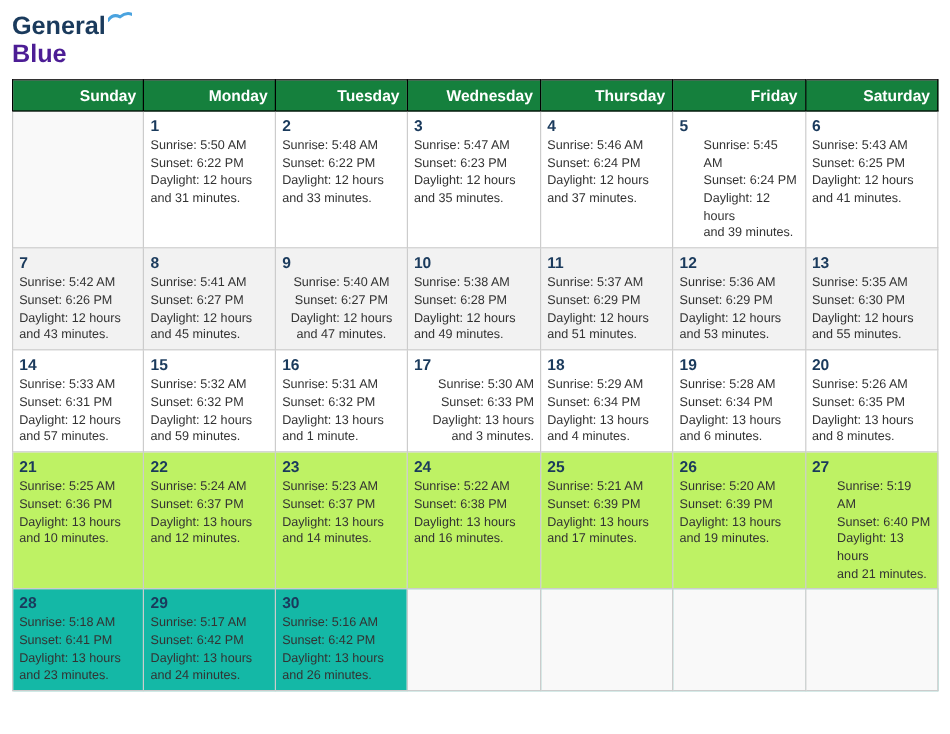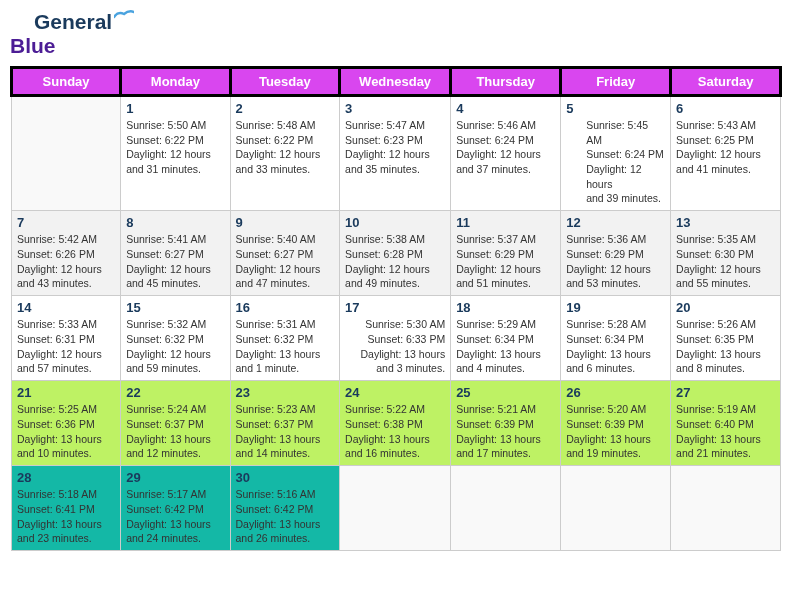--- a/index.html
+++ b/index.html
@@ -32,27 +32,27 @@
     .location {
       font-size: 16px;
       color: #1a3a5c;
     }
     .calendar-table {
       width: 100%;
       border-collapse: collapse;
       font-size: 11px;
     }
     .calendar-table th {
-      background-color: #d946ef;
+      background-color: #15803d;
       color: white;
-      text-align: center;
+      text-align: right;
       padding: 5px 6px;
       font-size: 13px;
       font-weight: bold;
-      border: 3px solid #000000;
+      border: 1px solid #000000;
     }
     .calendar-table td {
       border: 1px solid #ccc;
       vertical-align: top;
       padding: 4px 5px;
       width: 113px;
       min-height: 80px;
       height: 85px;
     }
     .day-number {
@@ -68,21 +68,21 @@
     }
     .empty-cell {
       background: #f9f9f9;
     }
   </style>
 </head>
 <body>
 
 <div class="header">
   <div class="logo">
-  <div style="display:flex; align-items:flex-end; gap:0; margin-bottom:0;margin-left:24px;">
+  <div style="display:flex; align-items:flex-end; gap:0; margin-bottom:0;">
     <span style="font-size:21px; font-weight:bold; color:#1a3a5c;">General</span>
     <svg width="20" height="14" viewBox="0 0 20 14" style="margin-left:2px; margin-bottom:10px;">
       <path d="M0 7 Q4 1 10 4 Q15 0 20 2" stroke="#4aa3df" stroke-width="2.5" fill="none" stroke-linecap="round"></path>
     </svg>
   </div>
   <div>
     <span style="font-size:21px; font-weight:bold; color:#4c1d95;">Blue</span>
   </div>
 </div>
   <div class="title-block">
@@ -159,21 +159,21 @@
         </td>
         <td>
           <div class="day-number">8</div>
           <div class="day-info" style="white-space: pre-line;">Sunrise: 5:41 AM
 Sunset: 6:27 PM
 Daylight: 12 hours
 and 45 minutes.</div>
         </td>
         <td>
           <div class="day-number">9</div>
-          <div class="day-info" style="white-space: pre-line;">Sunrise: 5:40 AM
+          <div class="day-info" style="white-space: pre-line; text-align: center;">Sunrise: 5:40 AM
 Sunset: 6:27 PM
 Daylight: 12 hours
 and 47 minutes.</div>
         </td>
         <td>
           <div class="day-number">10</div>
           <div class="day-info" style="white-space: pre-line;">Sunrise: 5:38 AM
 Sunset: 6:28 PM
 Daylight: 12 hours
 and 49 minutes.</div>
@@ -289,21 +289,21 @@
         </td>
         <td>
           <div class="day-number">26</div>
           <div class="day-info" style="white-space: pre-line;">Sunrise: 5:20 AM
 Sunset: 6:39 PM
 Daylight: 13 hours
 and 19 minutes.</div>
         </td>
         <td>
           <div class="day-number">27</div>
-          <div class="day-info" style="white-space: pre-line;">Sunrise: 5:19 AM
+          <div class="day-info" style="white-space: pre-line; margin-left: 21px;">Sunrise: 5:19 AM
 Sunset: 6:40 PM
 Daylight: 13 hours
 and 21 minutes.</div>
         </td>
       </tr>
       <tr style="background-color: #14b8a6;">
         <td>
           <div class="day-number">28</div>
           <div class="day-info" style="white-space: pre-line;">Sunrise: 5:18 AM
 Sunset: 6:41 PM

